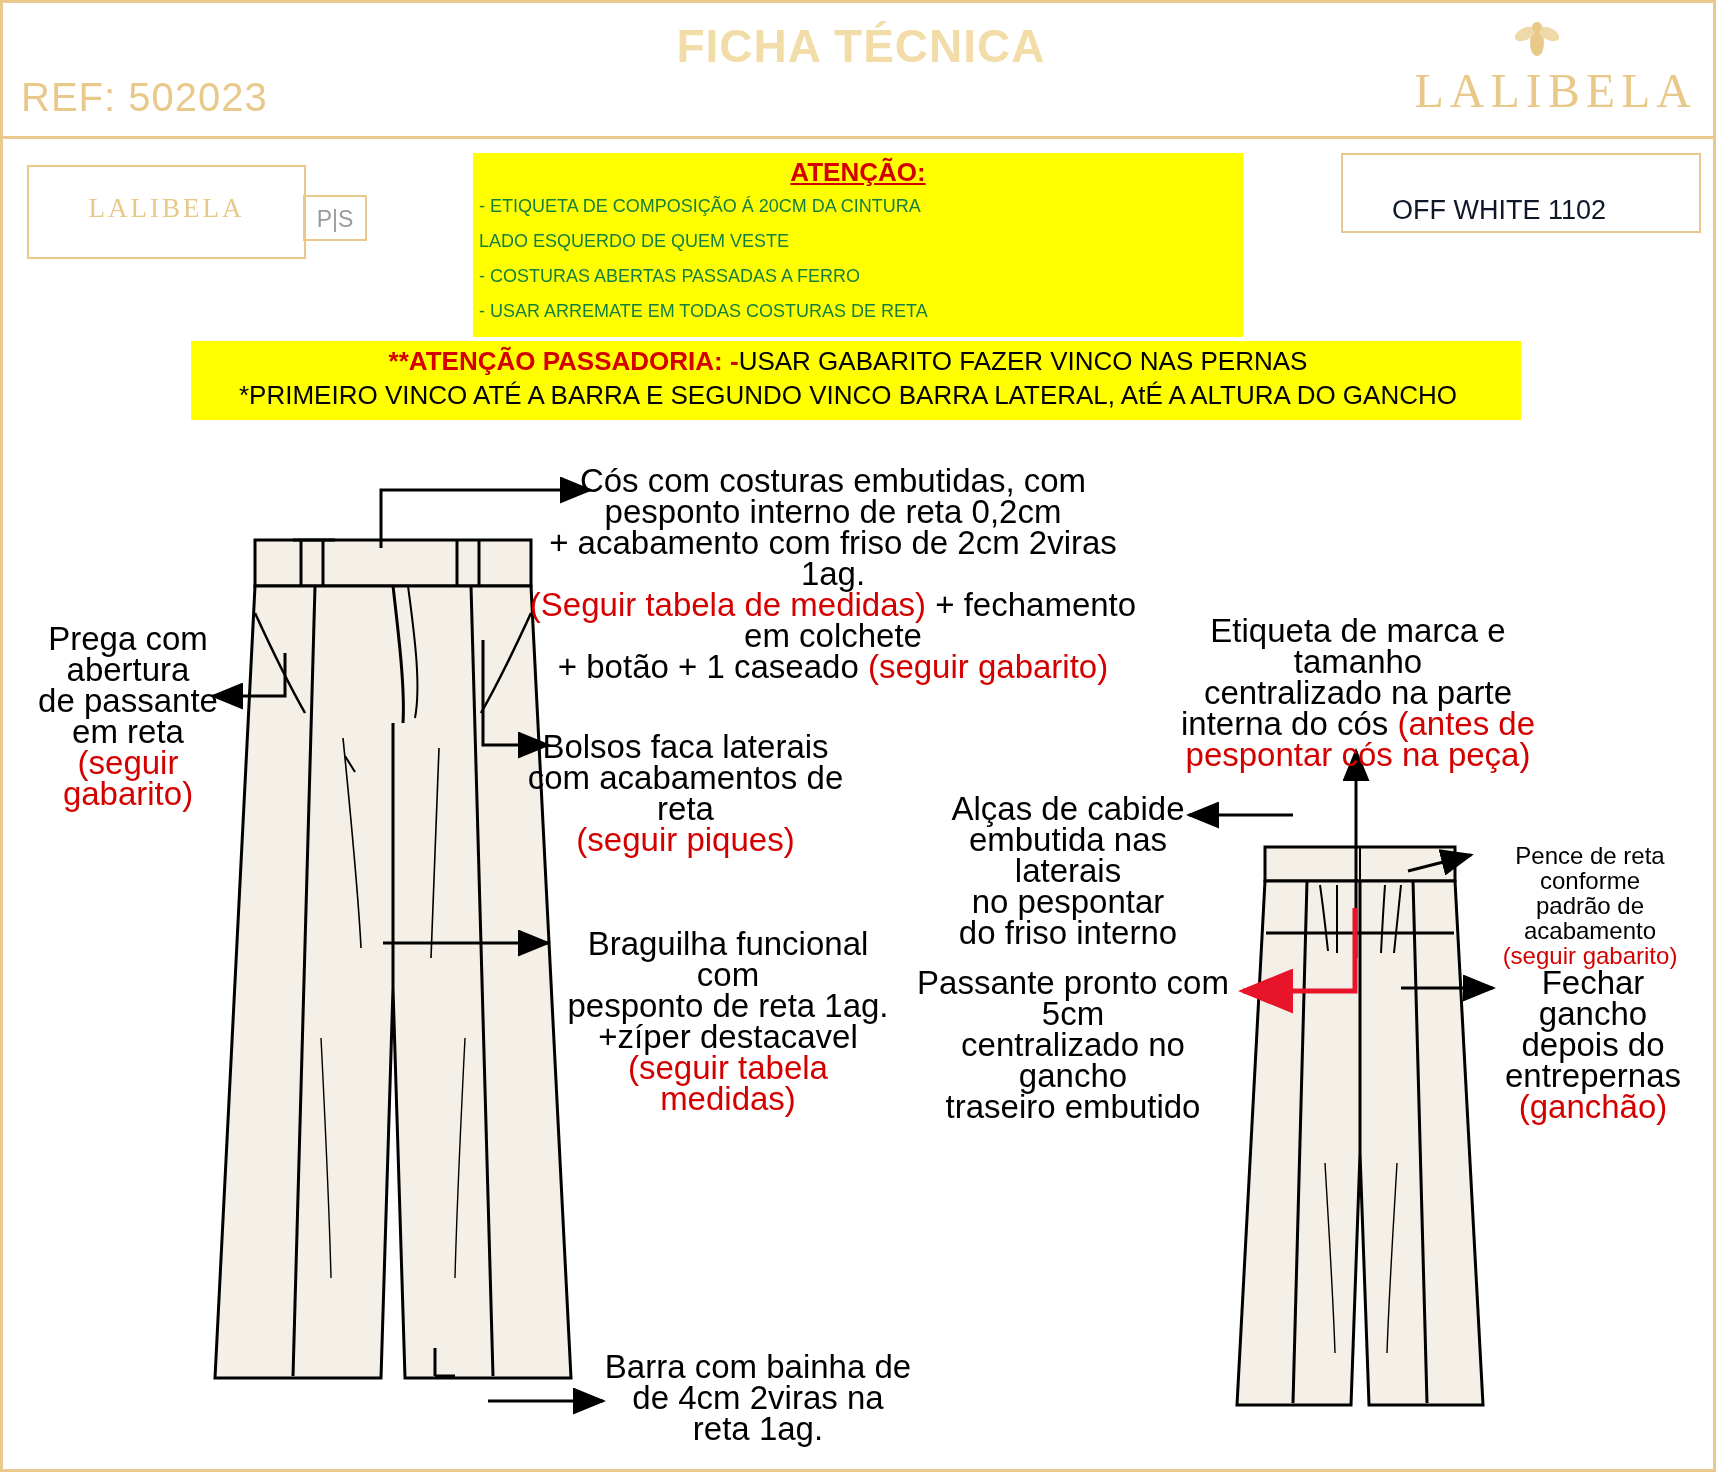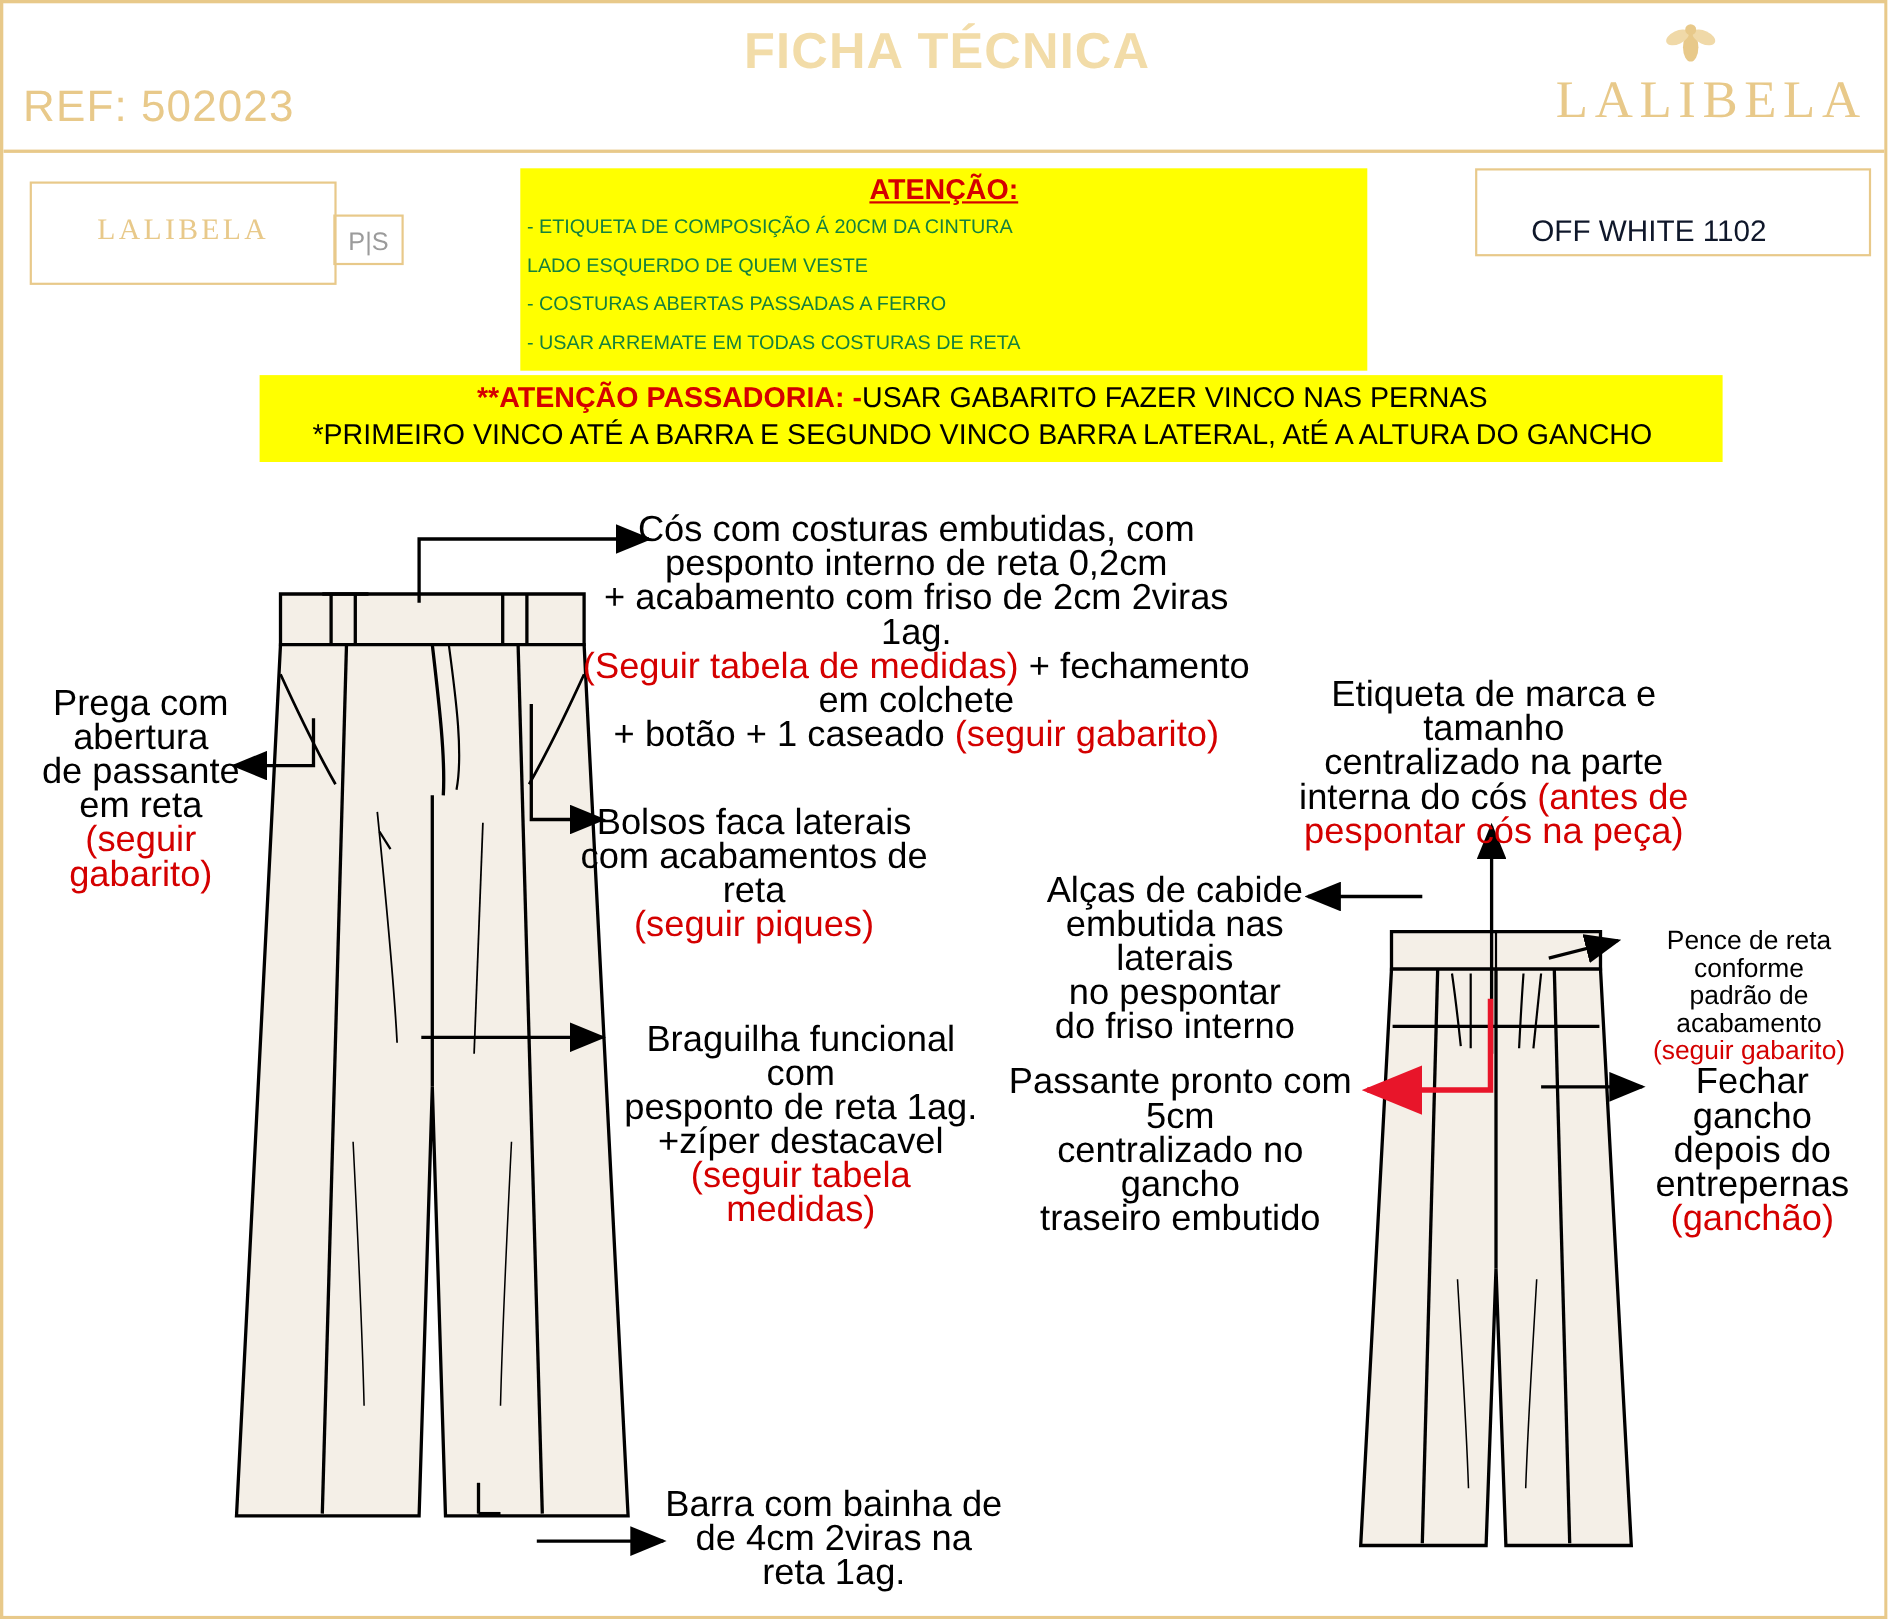--- a/index.html
+++ b/index.html
@@ -131,21 +131,20 @@
   }
 
   
   #note-passadoria {
     left: 188px; top: 338px;
     width: 1330px;
     background: #ffff00;
     padding: 3px 20px 8px 4px;
     box-sizing: border-box;
     text-align: center;
-    margin-left: 45px;
   }
   #note-passadoria div {
     font-size: 26px;
     line-height: 34px;
     white-space: nowrap;
   }
   .redb { color: #d40000; font-weight: bold; }
   .blk { color: #000; }
 
   

